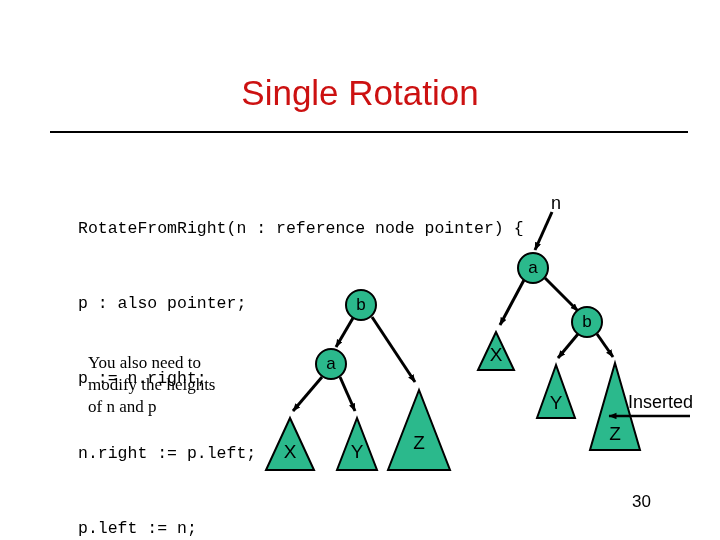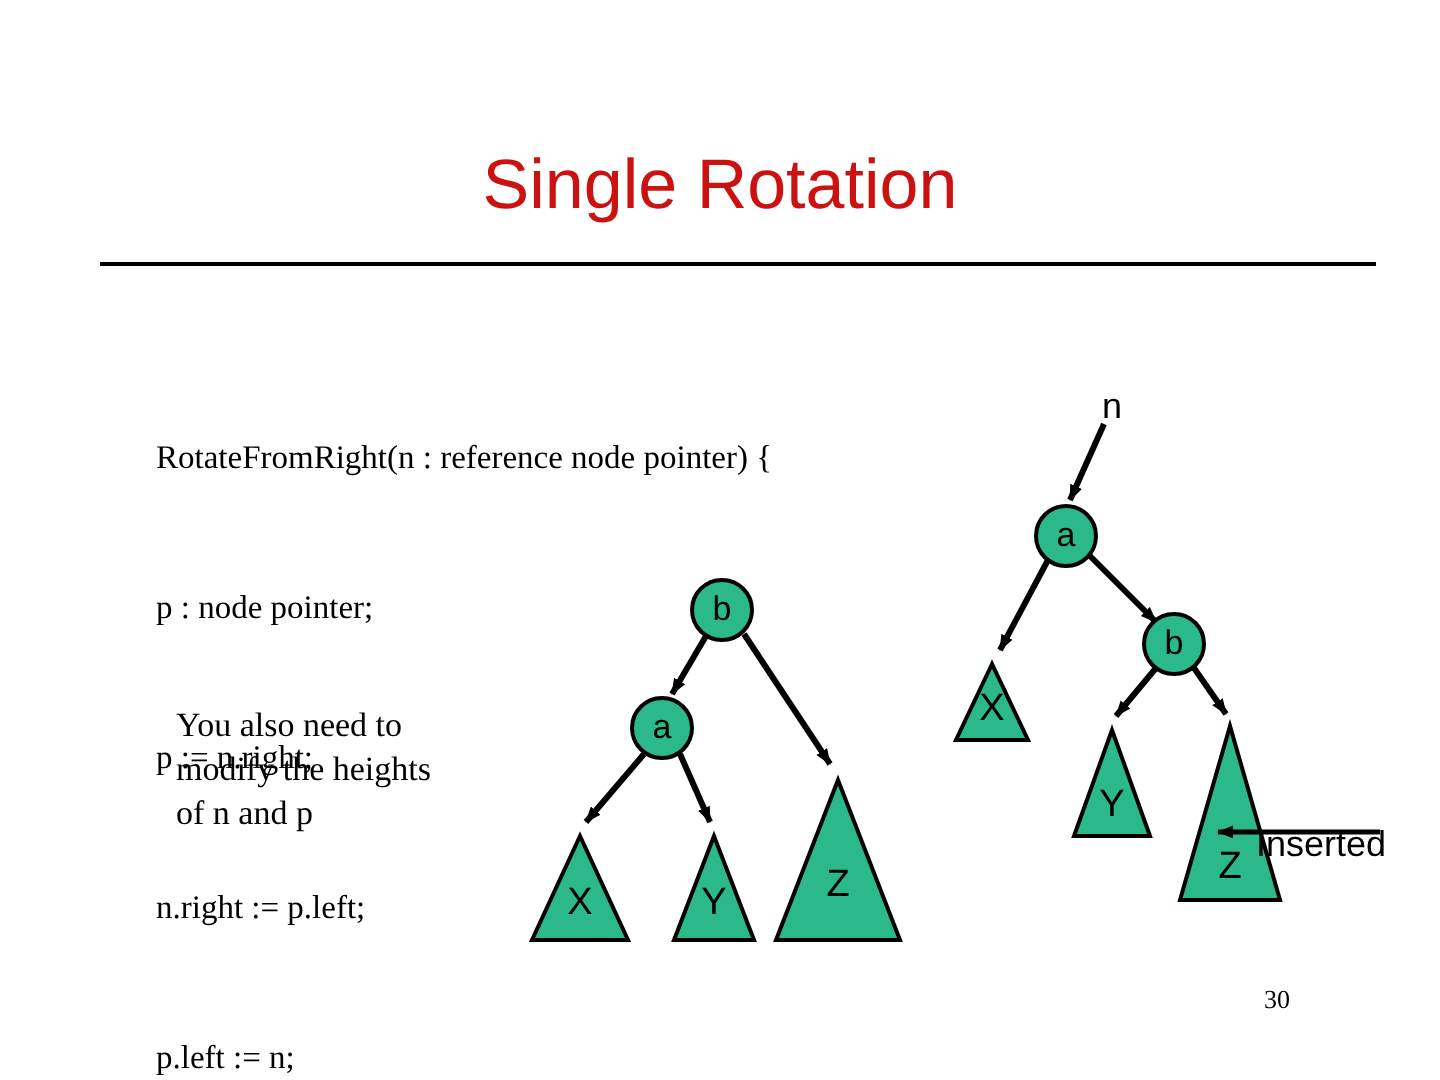--- a/index.html
+++ b/index.html
@@ -45,21 +45,20 @@
     left: 78px;
     top: 166px;
     font-family: "Liberation Mono", "DejaVu Sans Mono", monospace;
     font-size: 16.5px;
     line-height: 25px;
     color: #000000;
     white-space: pre;
   }
   #code-block .code-line {
     white-space: pre;
-    font-family: Liberation Serif, serif;
   }
   
   #note-text {
     position: absolute;
     left: 88px;
     top: 352px;
     width: 200px;
     font-family: Liberation Serif, serif;
     font-size: 17px;
     line-height: 22px;
@@ -83,36 +82,36 @@
     text-align: center;
     white-space: nowrap;
   }
   .node-label { font-size: 17px; }
   .tri-label  { font-size: 19px; }
   .free-label { font-size: 18px; }
   #page-number {
     position: absolute;
     left: 632px;
     top: 492px;
-    font-family: Liberation Serif, serif;
-    font-size: 13px;
+    font-family: Liberation Sans, sans-serif;
+    font-size: 17px;
     color: #000000;
   }
 </style>
 </head>
 <body>
 
 <div id="slide">
 
   <div id="slide-title">Single Rotation</div>
   <div id="title-rule"></div>
 
   <div id="code-block">
     <div class="code-line">RotateFromRight(n : reference node pointer) {</div>
-    <div class="code-line">p : node pointer;</div>
+    <div class="code-line">p : also pointer;</div>
     <div class="code-line">p := n.right;</div>
     <div class="code-line">n.right := p.left;</div>
     <div class="code-line">p.left := n;</div>
     
     
   </div>
 
   <div id="note-text">
     <div>You also need to</div>
     <div>modify the heights</div>
@@ -170,17 +169,17 @@
 
   <div class="free-label" style="left:546px; top:193px; width:20px;">n</div>
 
   <div class="node-label" style="left:523px; top:258px; width:20px;">a</div>
   <div class="node-label" style="left:577px; top:312px; width:20px;">b</div>
 
   <div class="tri-label" style="left:486px; top:344px; width:20px;">X</div>
   <div class="tri-label" style="left:546px; top:392px; width:20px;">Y</div>
   <div class="tri-label" style="left:605px; top:423px; width:20px;">Z</div>
 
-  <div class="free-label" style="left:628px; top:412px;">Inserted</div>
+  <div class="free-label" style="left:628px; top:392px;">Inserted</div>
 
   <div id="page-number">30</div>
 
 </div>
 
 </body></html>

